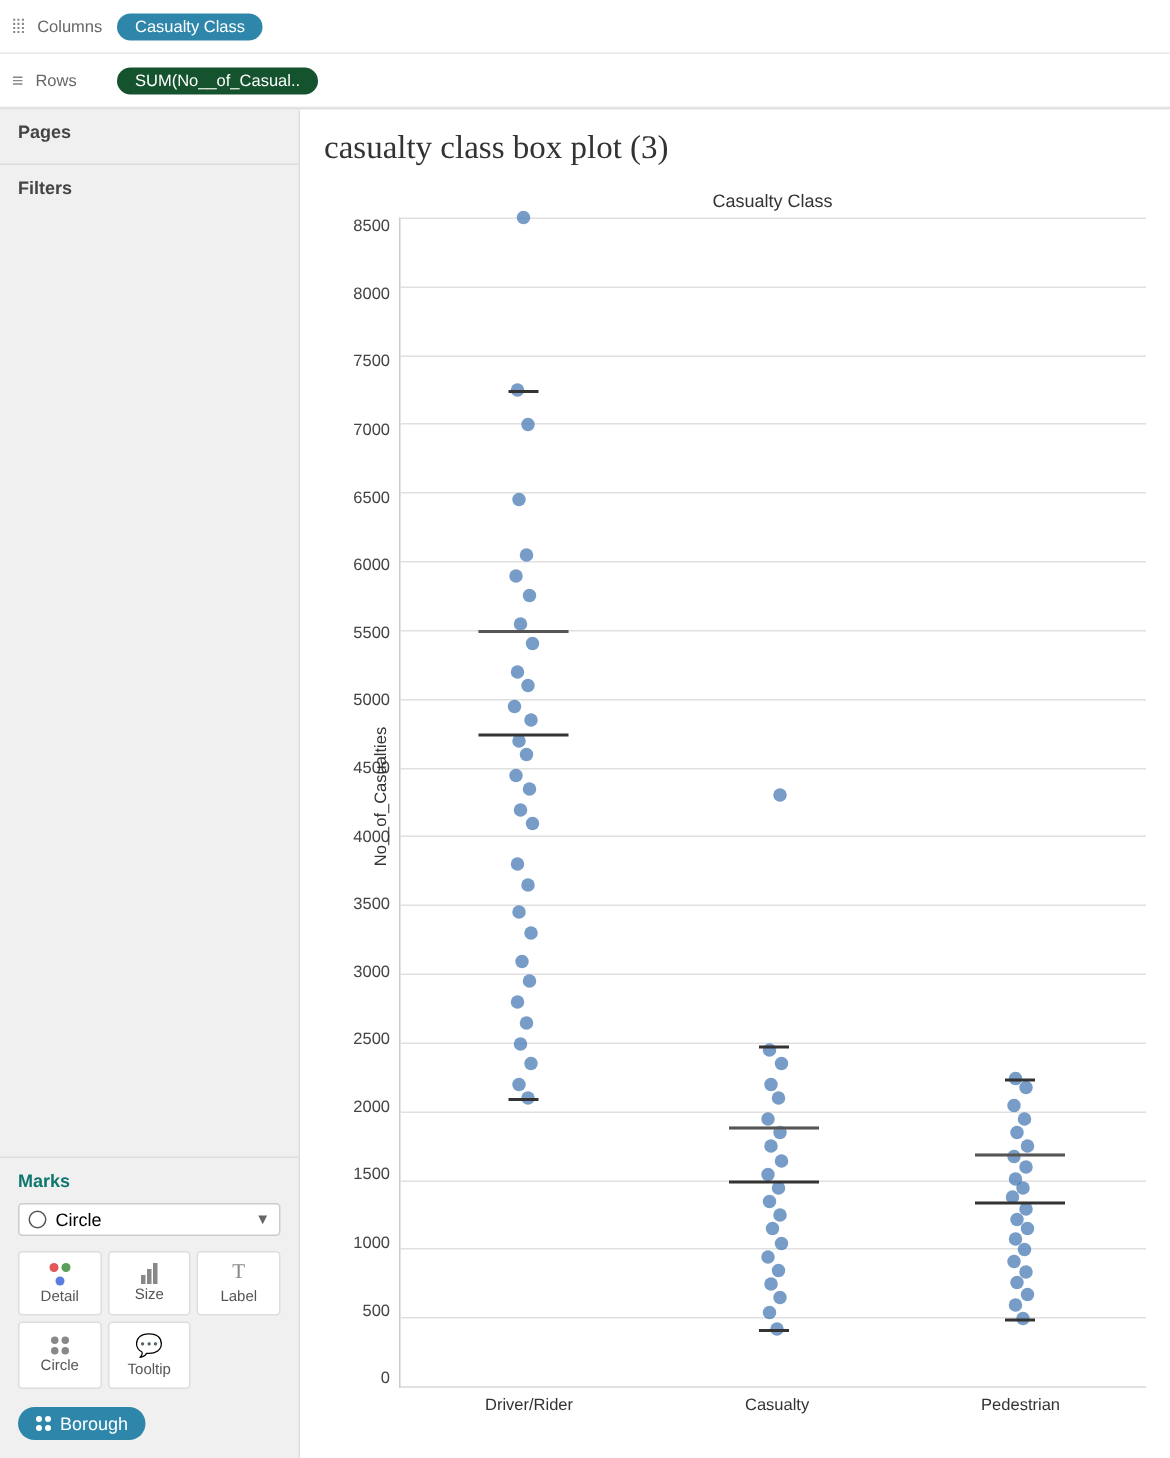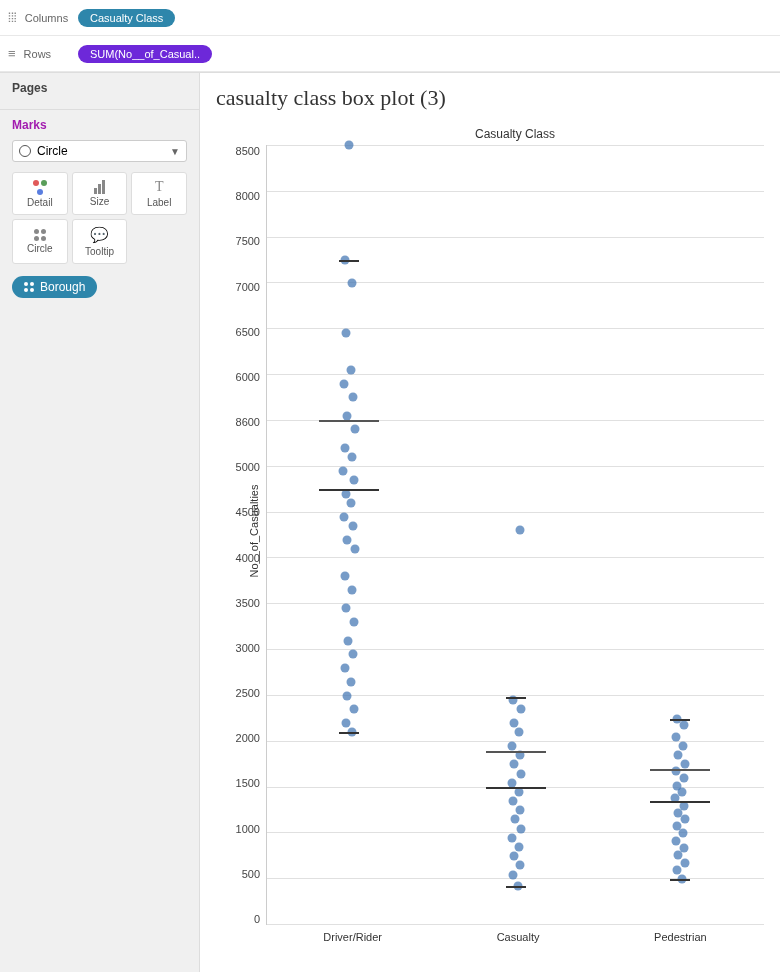--- a/index.html
+++ b/index.html
@@ -2,32 +2,32 @@
 <html><head>
   <meta charset="utf-8">
   <style>
     * { box-sizing: border-box; margin: 0; padding: 0; }
     body { font-family: 'Segoe UI', Arial, sans-serif; font-size: 12px; background: #f5f5f5; display: flex; flex-direction: column; width: 780px; height: 972px; overflow: hidden; }
 
     .top-bar { background: white; border-bottom: 1px solid #ddd; }
     .shelf-row { display: flex; align-items: center; padding: 4px 8px; border-bottom: 1px solid #e8e8e8; min-height: 36px; }
     .shelf-label { color: #666; font-size: 11px; min-width: 70px; display: flex; align-items: center; gap: 4px; }
     .shelf-pill { background: #2e86ab; color: white; border-radius: 12px; padding: 3px 12px; font-size: 11px; font-weight: 500; }
-    .shelf-pill-green { background: #6d28d9; color: white; border-radius: 12px; padding: 3px 12px; font-size: 11px; font-weight: 500; }
+    .shelf-pill-green { background: #14532d; color: white; border-radius: 12px; padding: 3px 12px; font-size: 11px; font-weight: 500; }
     .shelf-icon { color: #888; margin-right: 4px; font-size: 13px; }
 
     .main-layout { display: flex; flex: 1; overflow: hidden; }
 
     .left-panel { width: 200px; background: #f0f0f0; border-right: 1px solid #ddd; padding: 0; display: flex; flex-direction: column; }
 
     .panel-section { padding: 8px 12px; border-bottom: 1px solid #ddd; }
     .panel-title { font-size: 12px; font-weight: 600; color: #444; margin-bottom: 6px; }
 
     .marks-section { padding: 8px 12px; }
-    .marks-title { font-size: 12px; font-weight: 600; color: #a21caf; margin-bottom: 8px; }
+    .marks-title { font-size: 12px; font-weight: 600; color: #0f766e; margin-bottom: 8px; }
 
     .mark-type-select { display: flex; align-items: center; border: 1px solid #ccc; background: white; border-radius: 3px; padding: 3px 6px; gap: 6px; cursor: pointer; width: 100%; margin-bottom: 10px; }
     .mark-circle-icon { width: 12px; height: 12px; border-radius: 50%; border: 1.5px solid #555; display: inline-block; }
     .mark-dropdown-arrow { margin-left: auto; color: #666; font-size: 10px; }
 
     .mark-buttons { display: grid; grid-template-columns: 1fr 1fr 1fr; gap: 4px; margin-bottom: 8px; }
     .mark-btn { display: flex; flex-direction: column; align-items: center; justify-content: center; padding: 6px 2px; background: white; border: 1px solid #ddd; border-radius: 3px; cursor: pointer; font-size: 10px; color: #555; gap: 2px; }
 
     .mark-btn-color-dots { display: flex; gap: 2px; }
     .dot { width: 6px; height: 6px; border-radius: 50%; }
@@ -88,20 +88,23 @@
 </div>
 
 <div class="main-layout">
 
   <div class="left-panel">
 
     <div class="pages-section panel-section">
       <div class="panel-title">Pages</div>
     </div>
 
+    <div class="filters-section panel-section">
+      <div class="panel-title">Filters</div>
+    </div>
 
     <div class="marks-section">
       <div class="marks-title">Marks</div>
 
       <div class="mark-type-select">
         <span class="mark-circle-icon"></span>
         <span>Circle</span>
         <span class="mark-dropdown-arrow">▼</span>
       </div>
 
@@ -168,21 +171,21 @@
       <div class="y-axis">
         <div style="position:relative; height:780px;">
           <div style="position:absolute; font-size:11px; color:#333; transform:rotate(-90deg); transform-origin:center; left:-8px; top:380px; white-space:nowrap;">No__of_Casualties</div>
           <div class="y-ticks">
             <div class="y-tick">8500</div>
             <div class="y-tick">8000</div>
             <div class="y-tick">7500</div>
             <div class="y-tick">7000</div>
             <div class="y-tick">6500</div>
             <div class="y-tick">6000</div>
-            <div class="y-tick">8600</div>
+            <div class="y-tick">5500</div>
             <div class="y-tick">5000</div>
             <div class="y-tick">4500</div>
             <div class="y-tick">4000</div>
             <div class="y-tick">3500</div>
             <div class="y-tick">3000</div>
             <div class="y-tick">2500</div>
             <div class="y-tick">2000</div>
             <div class="y-tick">1500</div>
             <div class="y-tick">1000</div>
             <div class="y-tick">500</div>

